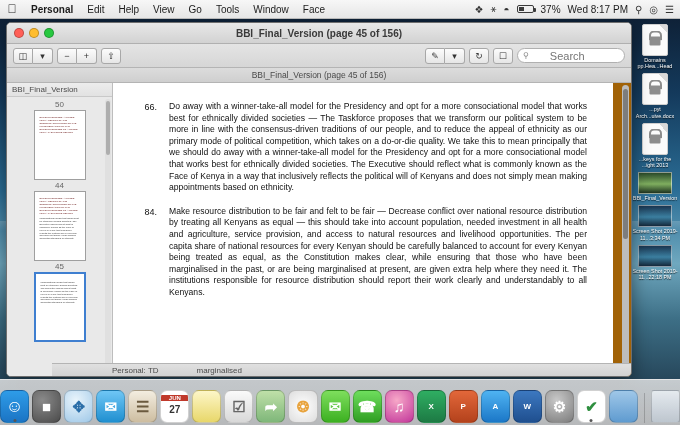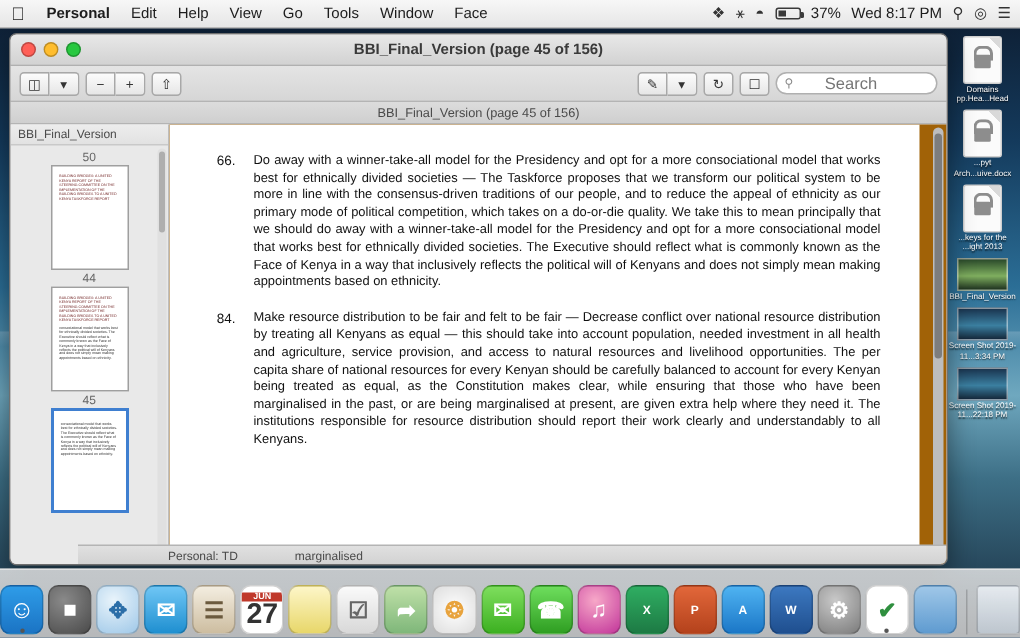--- a/index.html
+++ b/index.html
@@ -179,21 +179,21 @@
   }
   .dk small{ font-size:8px; font-weight:bold; }
   .dk-finder{ background:linear-gradient(to bottom,#2e9ce8,#1b74c4); }
   .dk-finder:after{ content:"☺"; font-size:17px; }
   .dk-launch{ background:radial-gradient(circle at 35% 30%,#8a8a8a,#4b4b4b); }
   .dk-safari{ background:radial-gradient(circle at 40% 30%,#e9f4fb,#9fc8e8); color:#2b6ea8; }
   .dk-mail{ background:linear-gradient(to bottom,#6fc6f5,#1f8fd0); }
   .dk-contacts{ background:linear-gradient(to bottom,#f3ede0,#cdbda0); color:#6b5a3e; }
   .dk-cal{ background:#fff; color:#c0392b; flex-direction:column; gap:0; }
   .dk-cal .m{ background:#c0392b; color:#fff; font-size:6px; width:100%; text-align:center; }
-  .dk-cal .d{ font-size:19px; color:#333; line-height:17px; }
+  .dk-cal .d{ font-size:10px; color:#333; line-height:17px; }
   .dk-notes{ background:linear-gradient(to bottom,#fdf6c8,#e8d76a); }
   .dk-rem{ background:linear-gradient(to bottom,#fafafa,#d8d8d8); color:#666; }
   .dk-maps{ background:linear-gradient(to bottom,#bfe0a8,#7fb77a); }
   .dk-photos{ background:radial-gradient(circle at 50% 50%,#fff,#ddd); color:#e8a33d; }
   .dk-msg{ background:linear-gradient(to bottom,#7ede5d,#3cb021); }
   .dk-facetime{ background:linear-gradient(to bottom,#6ede5d,#2f9e22); }
   .dk-itunes{ background:radial-gradient(circle at 40% 30%,#f7a8c8,#c2369a); }
   .dk-excel{ background:linear-gradient(to bottom,#2fae62,#1d7a44); }
   .dk-ppt{ background:linear-gradient(to bottom,#e2673a,#b4421c); }
   .dk-appstore{ background:linear-gradient(to bottom,#4fb3f2,#1b77c7); }

